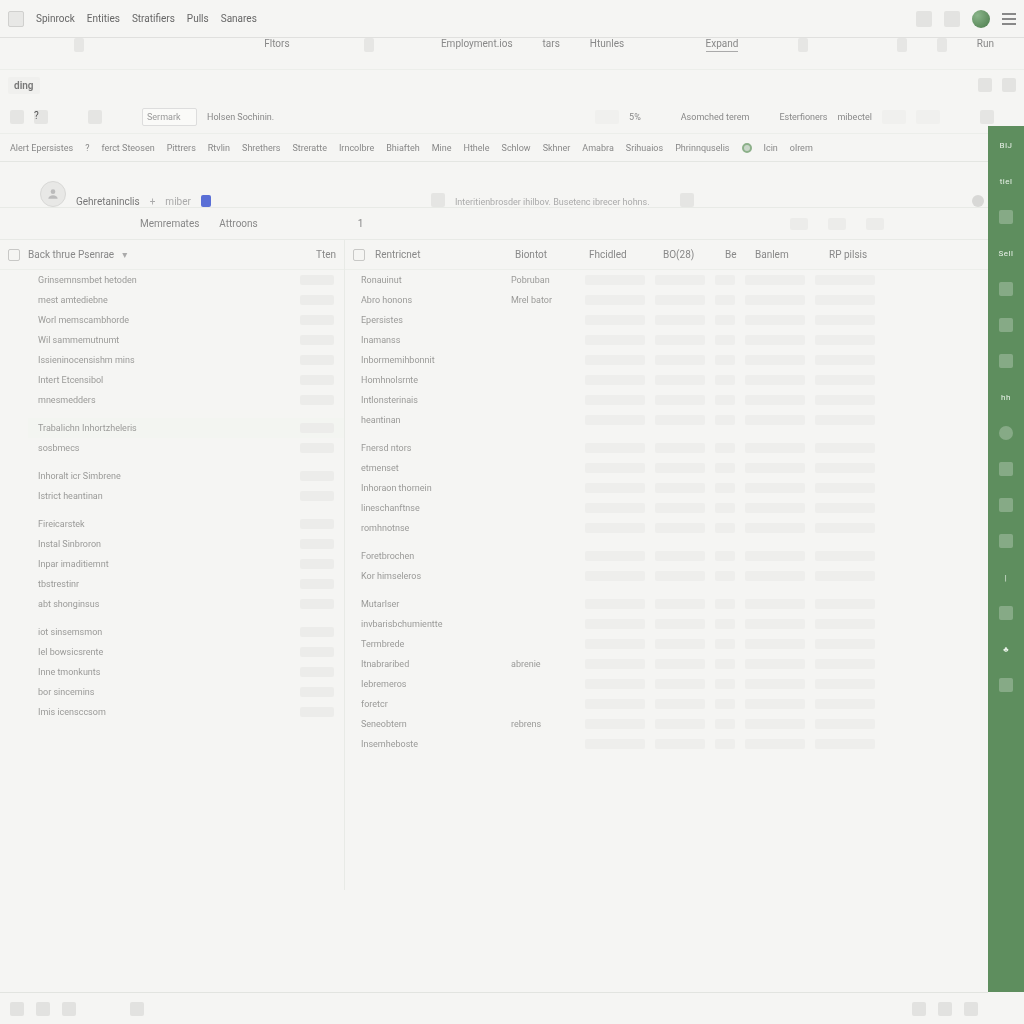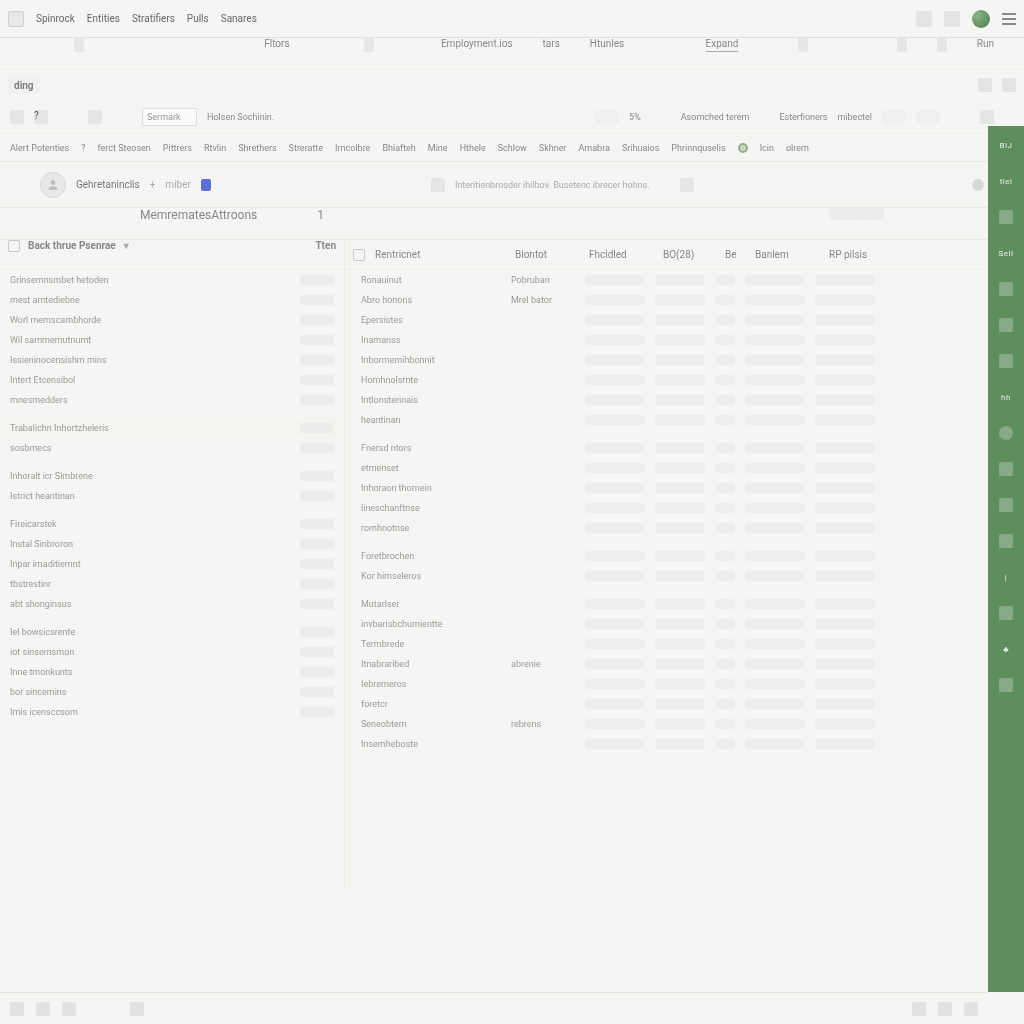--- a/index.html
+++ b/index.html
@@ -36,41 +36,41 @@
   .toolrow .sp { flex: 1; }
   .toolrow .stat { color: #888; font-size: 9px; }
   .toolrow .box { width: 24px; height: 14px; background: #f0f0ee; border-radius: 2px; }
 
   
   .pillrow { height: 28px; display: flex; align-items: center; padding: 0 10px; gap: 12px; border-bottom: 1px solid #e4e6e2; font-size: 9px; color: #888; overflow: hidden; }
   .pillrow span { white-space: nowrap; }
   .pillrow .circ { width: 10px; height: 10px; border-radius: 50%; background: #c8d6c8; border: 2px solid #8cb089; }
 
   
-  .pagehead { height: 46px; display: flex; align-items: center; padding: 0 40px; gap: 10px; border-bottom: 1px solid #e8eae6; }
+  .pagehead { height: 46px; display: flex; align-items: flex-end; padding: 0 40px; gap: 10px; border-bottom: 1px solid #e8eae6; }
   .pagehead .ava { width: 26px; height: 26px; border-radius: 50%; background: #e8e8e6; border: 1px solid #d8d8d6; display: flex; align-items: center; justify-content: center; color: #aaa; }
   .pagehead .title { color: #777; font-size: 10px; }
   .pagehead .bluechip { width: 10px; height: 12px; background: #5a6fd6; border-radius: 2px; }
   .pagehead .sp { flex: 1; }
   .pagehead .card-icon { width: 14px; height: 14px; background: #e5e5e3; border-radius: 2px; }
   .pagehead .gear-icon { width: 12px; height: 12px; border-radius: 50%; background: #d8d8d6; }
 
   
-  .subtabrow { height: 32px; display: flex; align-items: flex-start; padding: 0 140px; border-bottom: 1px solid #e8eae6; font-size: 12px; color: #888; }
+  .subtabrow { height: 32px; display: flex; align-items: center; padding: 0 140px; gap: 20px; border-bottom: 1px solid #e8eae6; font-size: 10px; color: #888; }
   .subtabrow .sp { flex: 1; }
   .subtabrow .mini { width: 18px; height: 12px; background: #ececea; border-radius: 2px; }
 
   
   .main { display: flex; height: 650px; }
   .left { width: 345px; border-right: 1px solid #e8eae6; display: flex; flex-direction: column; }
-  .left .head { height: 30px; display: flex; padding: 0 8px; gap: 8px; border-bottom: 1px solid #eceeea; color: #888; font-size: 10px; font-weight: bold; }
+  .left .head { height: 30px; display: flex; align-items: center; padding: 0 8px; gap: 8px; border-bottom: 1px solid #eceeea; color: #888; font-size: 10px; }
   .left .head .cbox { width: 12px; height: 12px; border: 1px solid #c8c8c6; border-radius: 2px; }
   .left .head .sp { flex: 1; }
   .left .rows { flex: 1; overflow: hidden; }
-  .left .row { height: 20px; display: flex; align-items: center; padding: 0 10px; gap: 8px; font-size: 9px; color: #9a9a98; }
+  .left .row { height: 20px; display: flex; align-items: center; padding: 0 10px; gap: 8px; font-size: 9px; color: #9a9a98; margin-left: 28px; }
   .left .row.highlight { background: #f3f5f1; }
   .left .row .label { flex: 1; white-space: nowrap; overflow: hidden; text-overflow: ellipsis; }
   .left .row .val { width: 34px; height: 10px; background: #ececea; border-radius: 2px; }
   .left .row.gap { height: 8px; }
 
   .right { flex: 1; display: flex; flex-direction: column; }
   .right .thead { height: 30px; display: flex; align-items: center; padding: 0 8px; gap: 10px; border-bottom: 1px solid #eceeea; font-size: 10px; color: #888; }
   .right .thead .cbox { width: 12px; height: 12px; border: 1px solid #c8c8c6; border-radius: 2px; }
   .right .thead .col { white-space: nowrap; }
   .right .tbody { flex: 1; overflow: hidden; position: relative; }
@@ -158,21 +158,21 @@
   <span class="stat">Esterfioners</span>
   <span class="stat">mibectel</span>
   <div class="box"></div>
   <div class="box"></div>
   <div style="width:20px"></div>
   <div class="ticon"></div>
   <div style="width:10px"></div>
 </div>
 
 <div class="pillrow">
-  <span>Alert Potenties</span>
+  <span>Alert Epersistes</span>
   <span>?</span>
   <span>ferct Steosen</span>
   <span>Pittrers</span>
   <span>Rtvlin</span>
   <span>Shrethers</span>
   <span>Streratte</span>
   <span>Irncolbre</span>
   <span>Bhiafteh</span>
   <span>Mine</span>
   <span>Hthele</span>
@@ -289,25 +289,25 @@
         <div class="row">
           <span class="label">tbstrestinr</span>
           <div class="val"></div>
         </div>
         <div class="row">
           <span class="label">abt shonginsus</span>
           <div class="val"></div>
         </div>
         <div class="row gap"></div>
         <div class="row">
+          <span class="label">iot sinsemsmon</span>
+          <div class="val"></div>
+        </div>
+        <div class="row">
           <span class="label">Iel bowsicsrente</span>
-          <div class="val"></div>
-        </div>
-        <div class="row">
-          <span class="label">iot sinsemsmon</span>
           <div class="val"></div>
         </div>
         <div class="row">
           <span class="label">Inne tmonkunts</span>
           <div class="val"></div>
         </div>
         <div class="row">
           <span class="label">bor sincemins</span>
           <div class="val"></div>
         </div>

